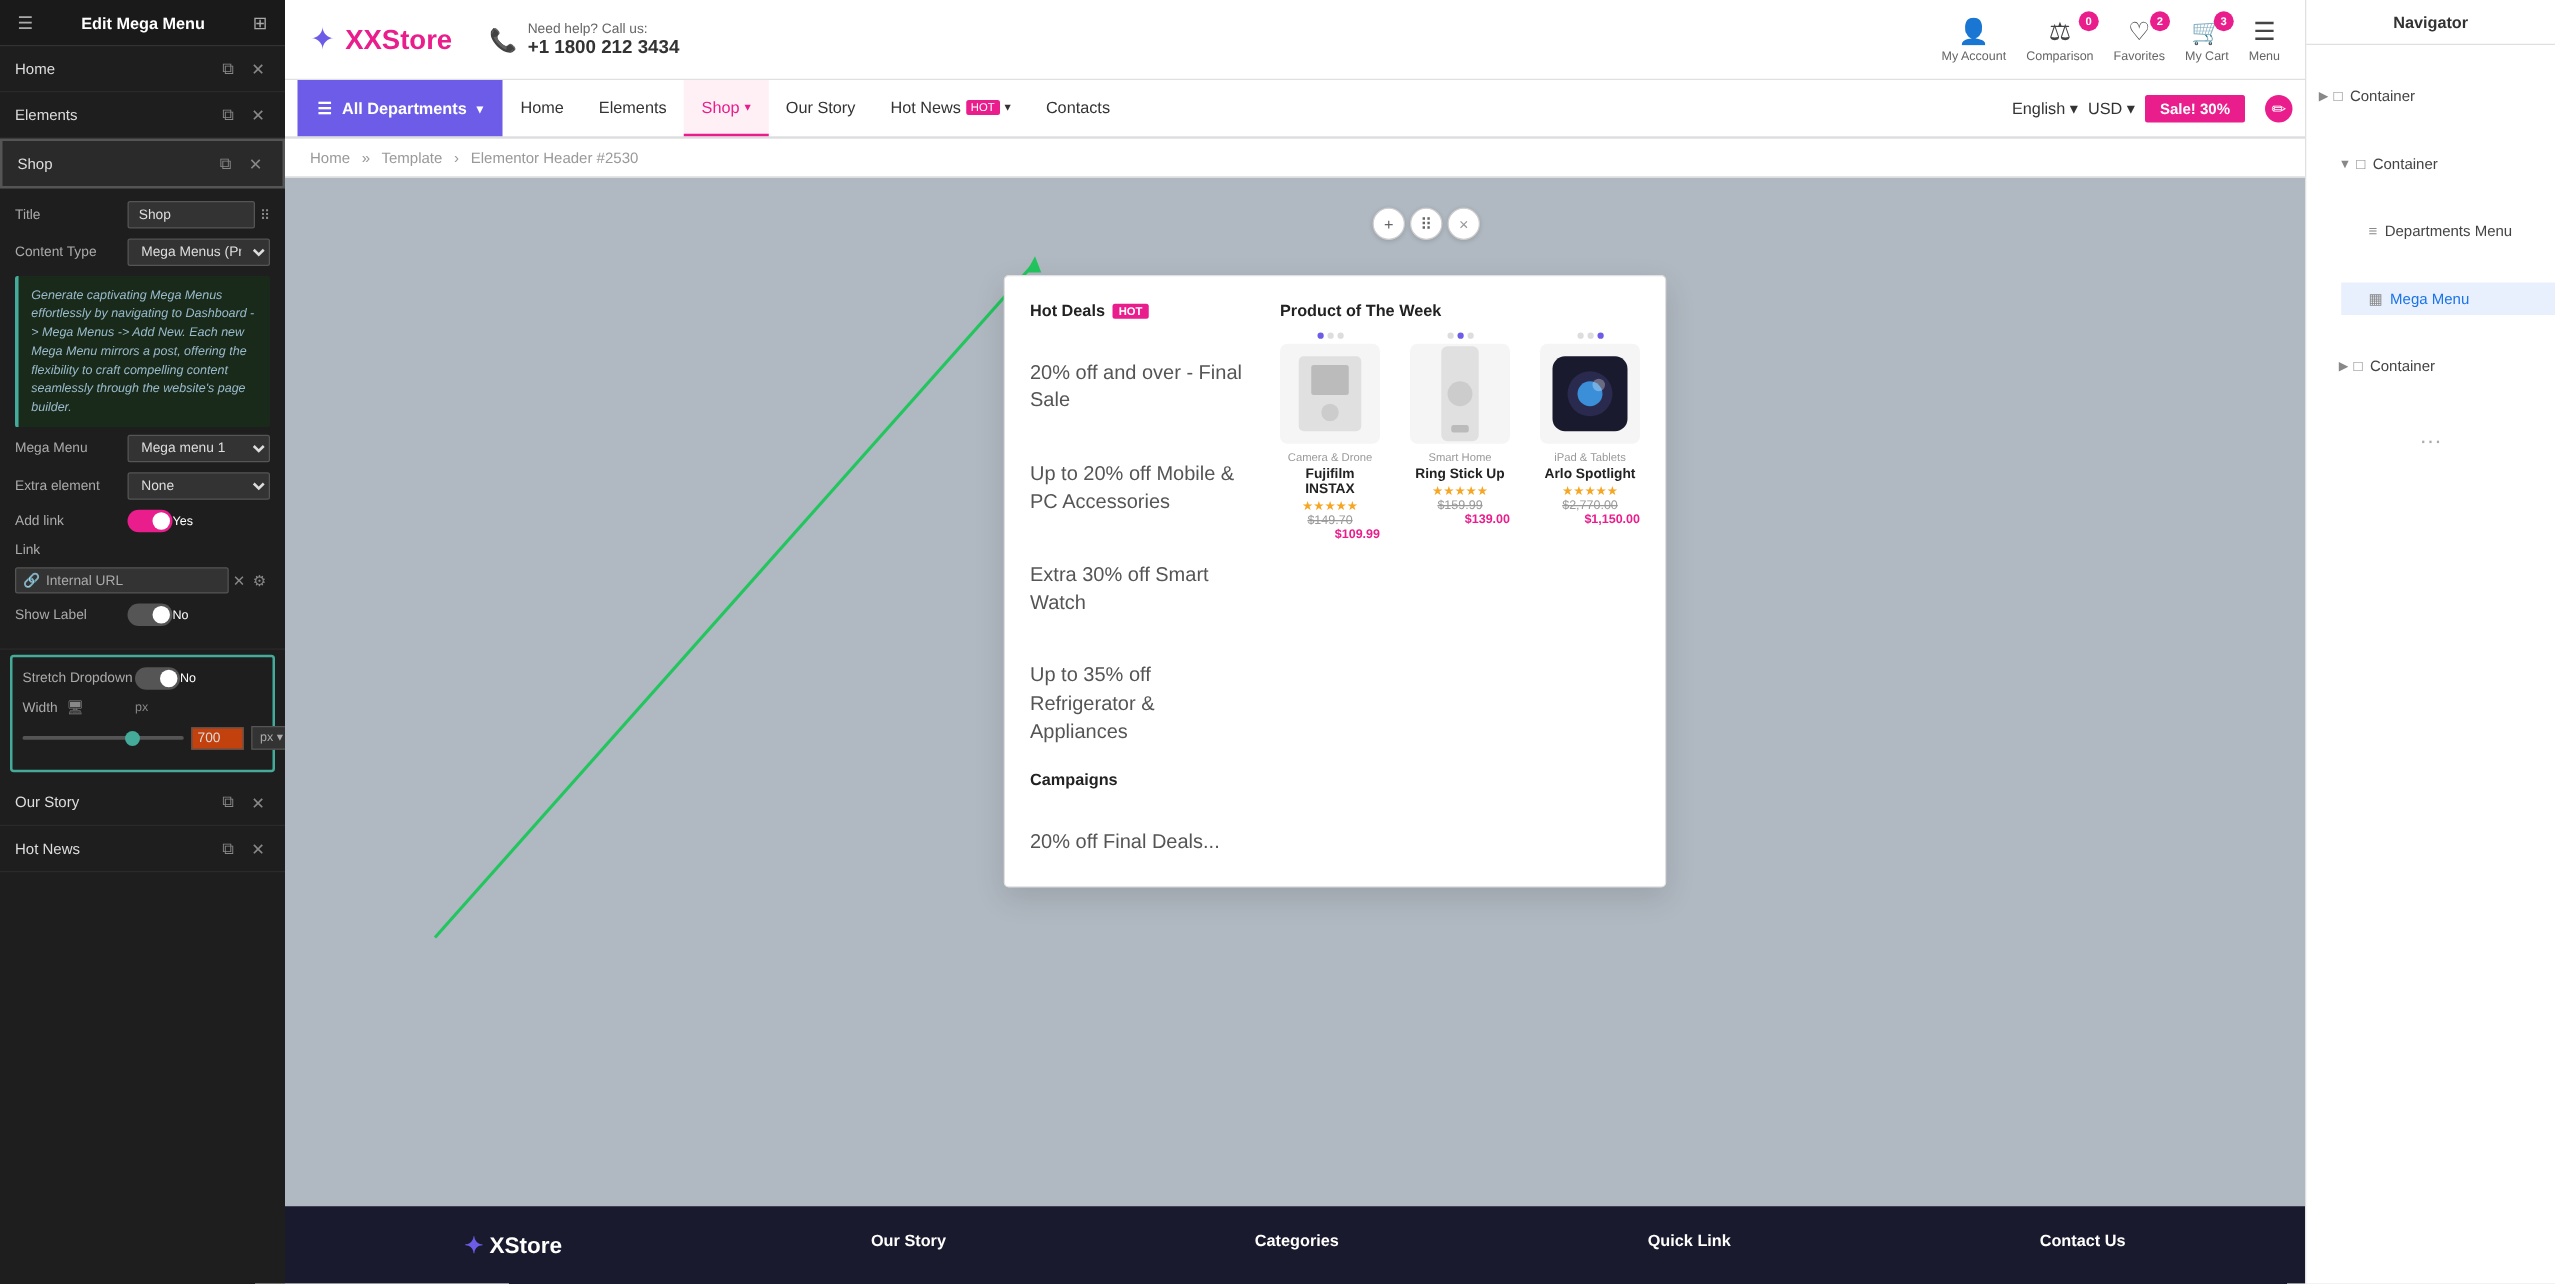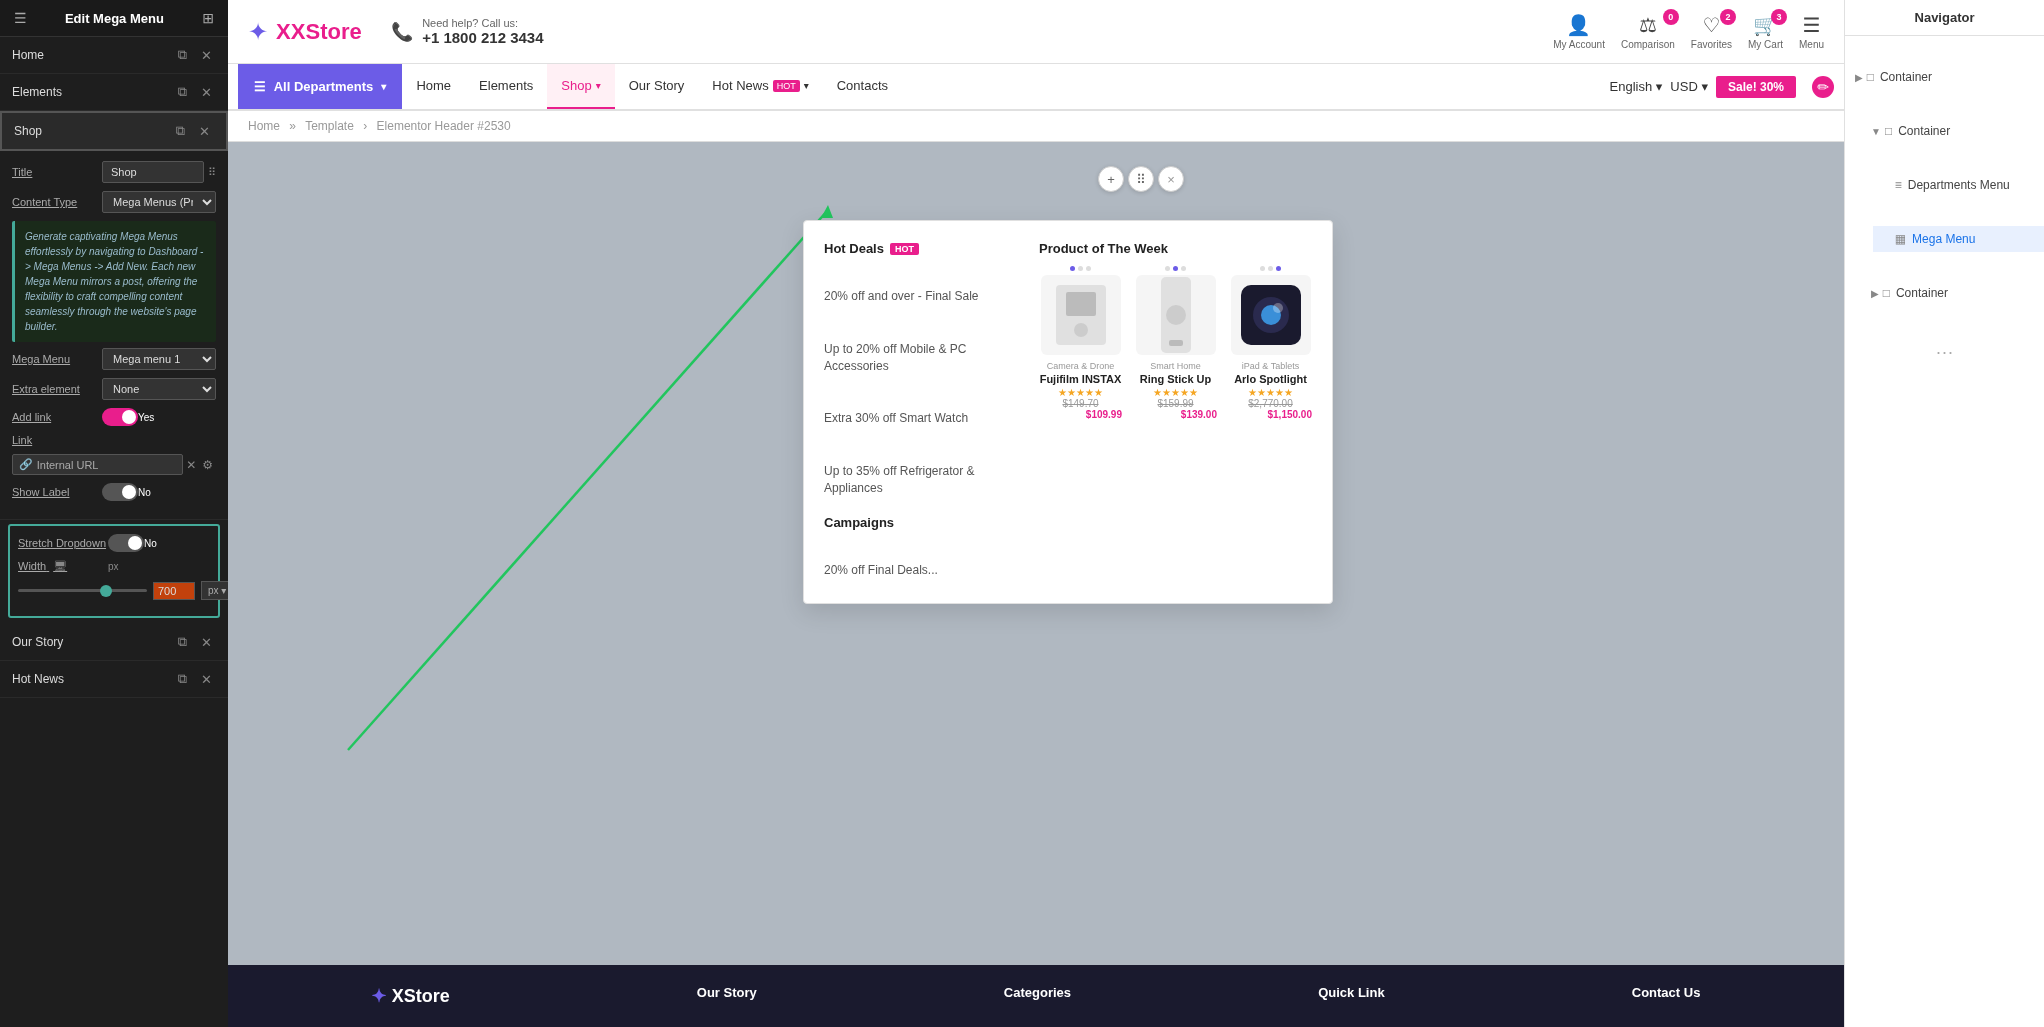--- a/index.html
+++ b/index.html
@@ -16,21 +16,21 @@
     .menu-item-row { display: flex; align-items: center; padding: 8px 12px; border-bottom: 1px solid #2a2a2a; }
     .menu-item-label { flex: 1; color: #ddd; font-size: 12px; }
     .menu-item-actions { display: flex; gap: 6px; }
     .icon-btn { background: none; border: none; color: #888; cursor: pointer; font-size: 13px; padding: 2px 4px; }
 
     .shop-row { background: #2a2a2a; border: 2px solid #555; }
 
     
     .settings-section { padding: 10px 12px; border-bottom: 1px solid #2a2a2a; }
     .setting-row { display: flex; align-items: center; margin-bottom: 8px; }
-    .setting-label { width: 90px; color: #aaa; font-size: 11px; flex-shrink: 0; text-decoration: underline; }
+    .setting-label { width: 90px; color: #aaa; font-size: 11px; flex-shrink: 0; }
     .setting-value { flex: 1; }
     .text-input { background: #333; border: 1px solid #555; color: #ddd; padding: 4px 8px; font-size: 11px; width: 100%; border-radius: 2px; }
     .select-input { background: #333; border: 1px solid #555; color: #ddd; padding: 3px 6px; font-size: 11px; width: 100%; border-radius: 2px; }
     .info-box { background: #1a2a1a; border-left: 3px solid #4a9; padding: 8px 10px; font-size: 10px; color: #9bc; line-height: 1.5; font-style: italic; border-radius: 2px; margin: 6px 0; }
     .mega-menu-row { display: flex; align-items: center; margin-bottom: 8px; }
     .toggle-pill { width: 36px; height: 18px; border-radius: 9px; background: #e91e8c; display: flex; align-items: center; padding: 2px; cursor: pointer; position: relative; }
     .toggle-knob { width: 14px; height: 14px; border-radius: 50%; background: #fff; margin-left: auto; }
     .toggle-no { width: 36px; height: 18px; border-radius: 9px; background: #555; display: flex; align-items: center; padding: 2px; cursor: pointer; }
     .toggle-no .toggle-knob { margin-left: auto; }
     .toggle-label { font-size: 10px; color: #fff; margin-left: 0; }
@@ -96,22 +96,22 @@
     .sale-badge { background: #e91e8c; color: #fff; padding: 4px 12px; font-size: 12px; font-weight: 600; border-radius: 2px; }
     .edit-btn { background: #e91e8c; color: #fff; border: none; width: 22px; height: 22px; border-radius: 50%; font-size: 14px; cursor: pointer; margin-left: 8px; }
 
     
     .mega-menu-overlay { position: absolute; top: 110px; left: 575px; background: #fff; border: 1px solid #e0e0e0; box-shadow: 0 8px 24px rgba(0,0,0,0.12); width: 530px; z-index: 200; border-radius: 4px; padding: 20px; }
     .mm-cols { display: flex; gap: 20px; }
     .mm-col-left { flex: 1; }
     .mm-col-right { flex: 1.4; }
     .mm-section-title { font-size: 13px; font-weight: 700; color: #222; margin-bottom: 10px; display: flex; align-items: center; gap: 6px; }
     .hot-tag { background: #e91e8c; color: #fff; font-size: 9px; padding: 1px 5px; border-radius: 2px; font-weight: 700; }
-    .mm-link { display: block; font-size: 12px; color: #555; padding: 4px 0; line-height: 1.4; margin-top: 28px; }
-    .mm-products { display: flex; gap: 12px; }
+    .mm-link { display: block; font-size: 16px; color: #555; padding: 4px 0; line-height: 1.4; margin-top: 28px; }
+    .mm-products { display: flex; gap: 24px; }
     .mm-product { flex: 1; text-align: center; }
     .mm-product-img { width: 80px; height: 80px; background: #f5f5f5; border-radius: 6px; margin: 0 auto 6px; display: flex; align-items: center; justify-content: center; overflow: hidden; }
     .mm-product-category { font-size: 9px; color: #999; }
     .mm-product-name { font-size: 11px; font-weight: 600; color: #222; margin: 2px 0; }
     .mm-stars { color: #f5a623; font-size: 10px; }
     .mm-price-old { font-size: 10px; color: #999; text-decoration: line-through; }
     .mm-price-new { font-size: 10px; color: #e91e8c; font-weight: 600; text-align: right; }
     .mm-dots { display: flex; gap: 3px; justify-content: center; margin-bottom: 4px; }
     .mm-dot { width: 5px; height: 5px; border-radius: 50%; background: #ddd; }
     .mm-dot.active { background: #6c5ce7; }

